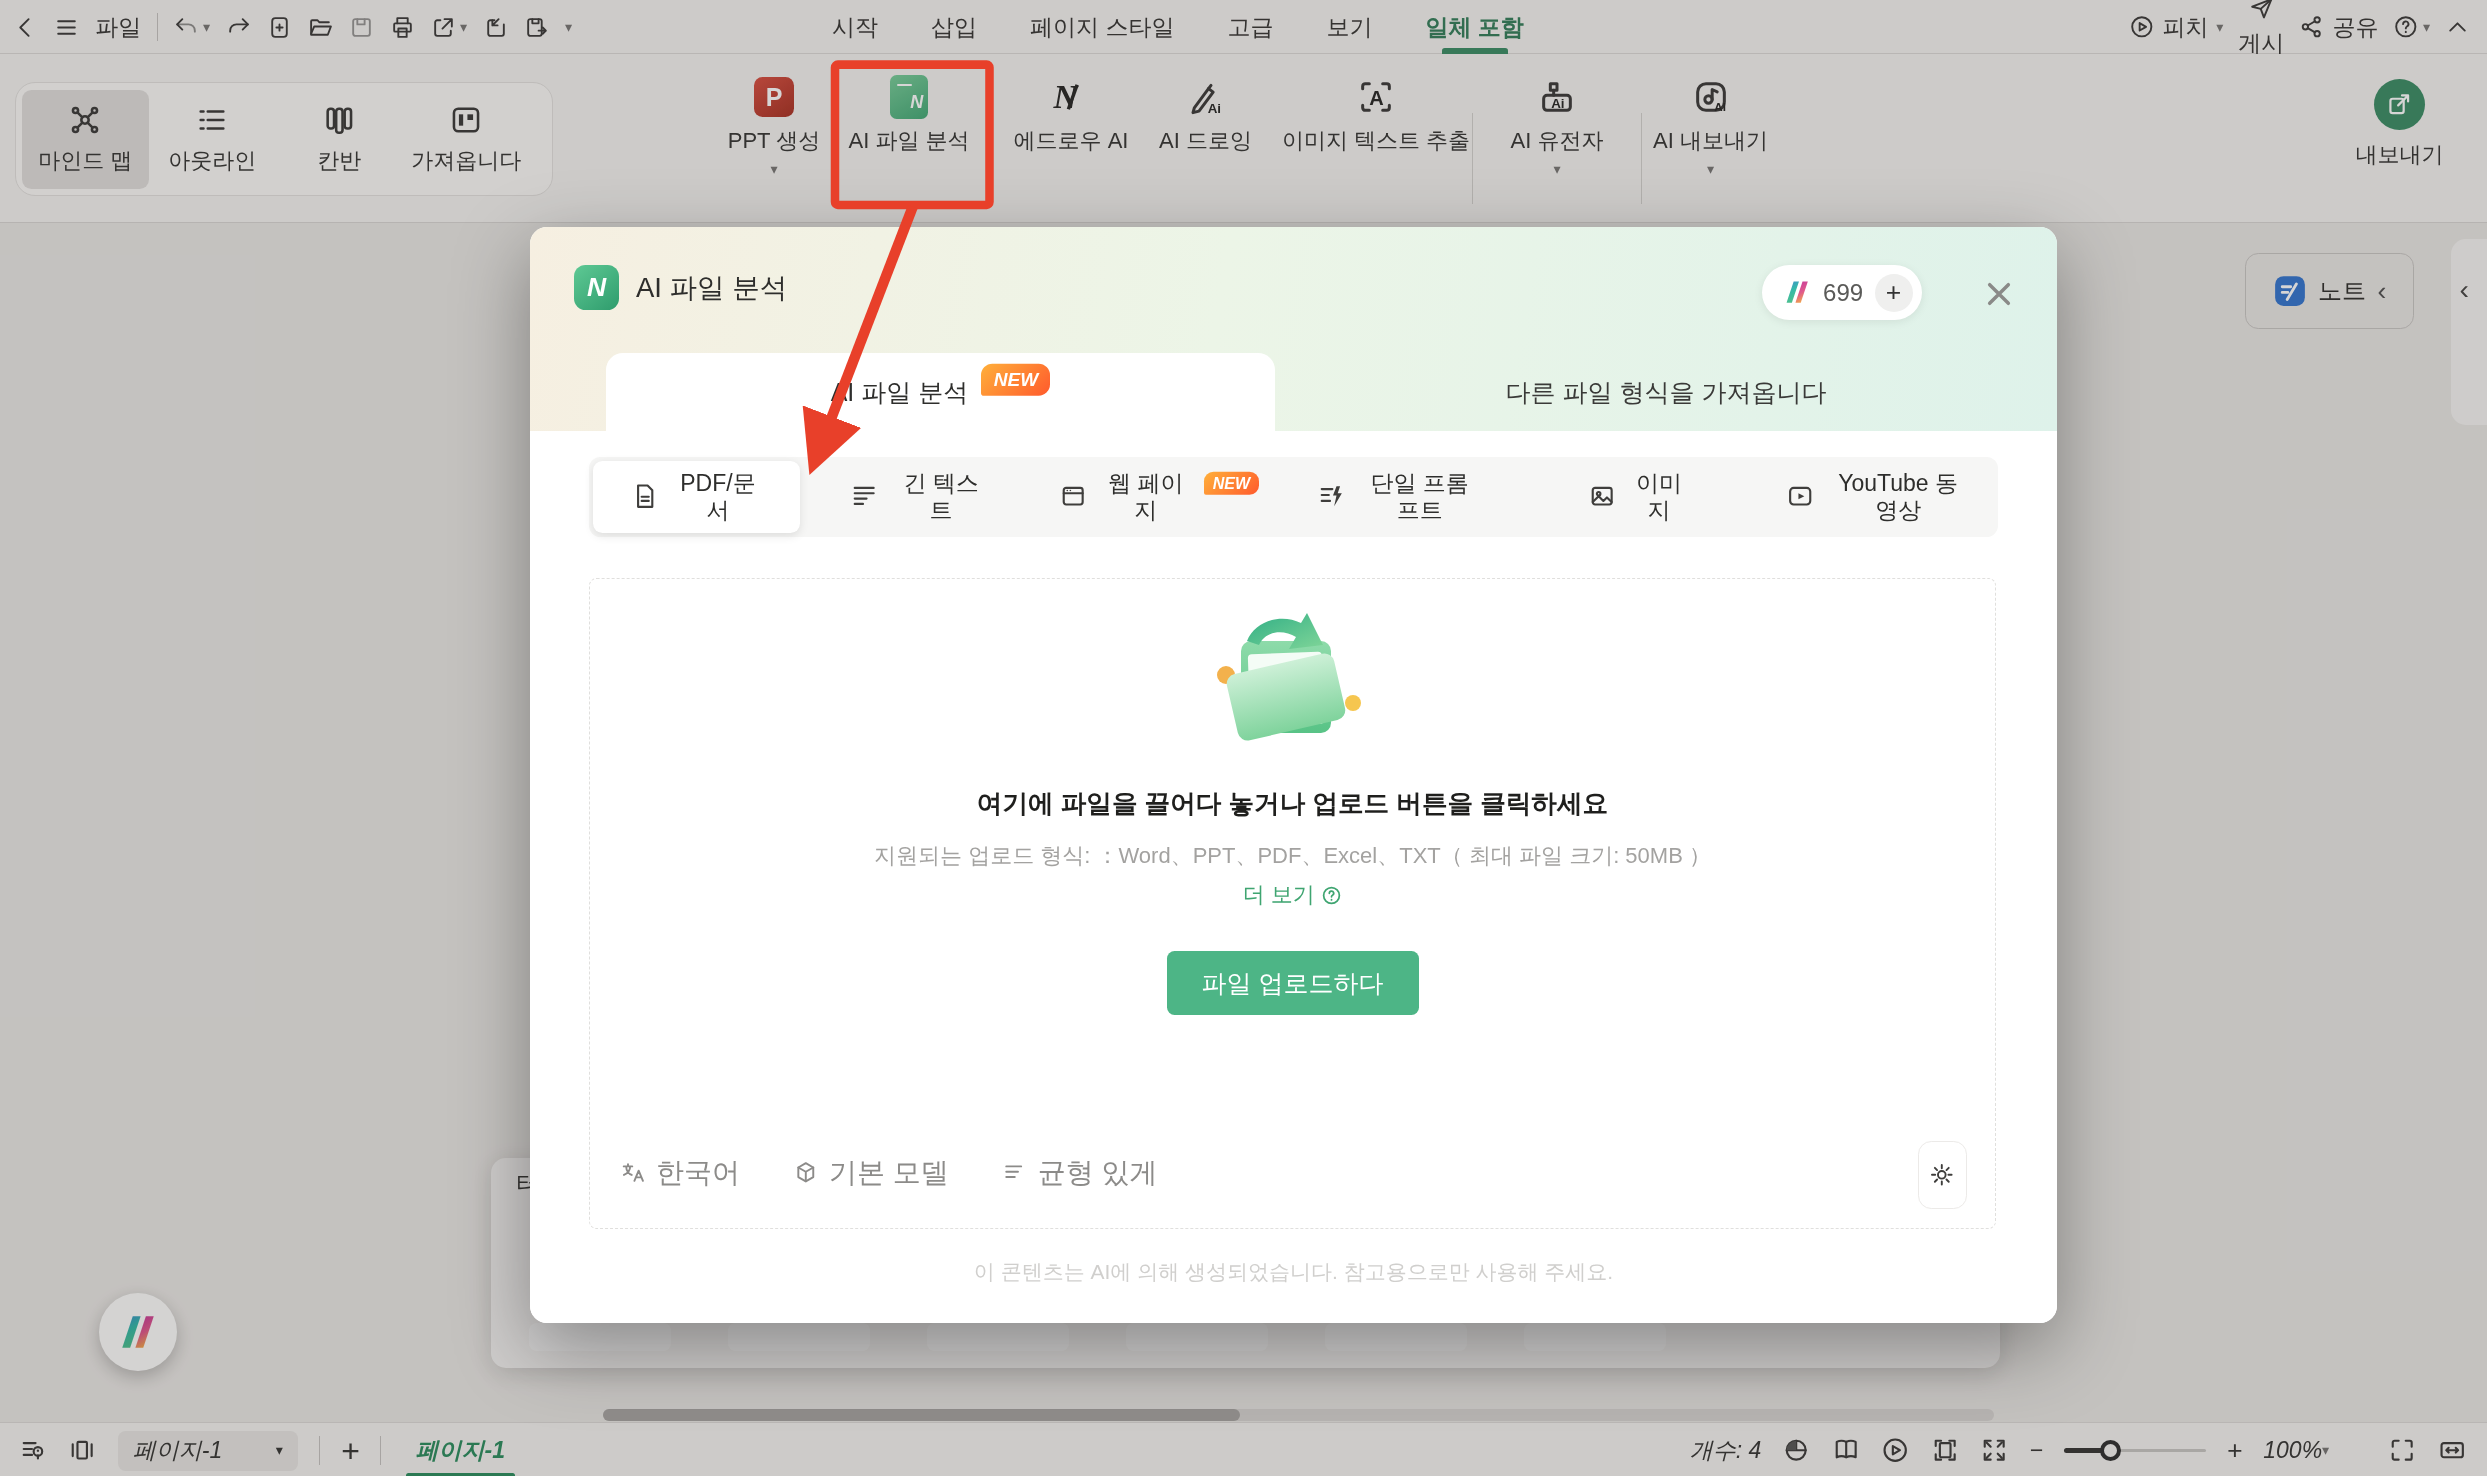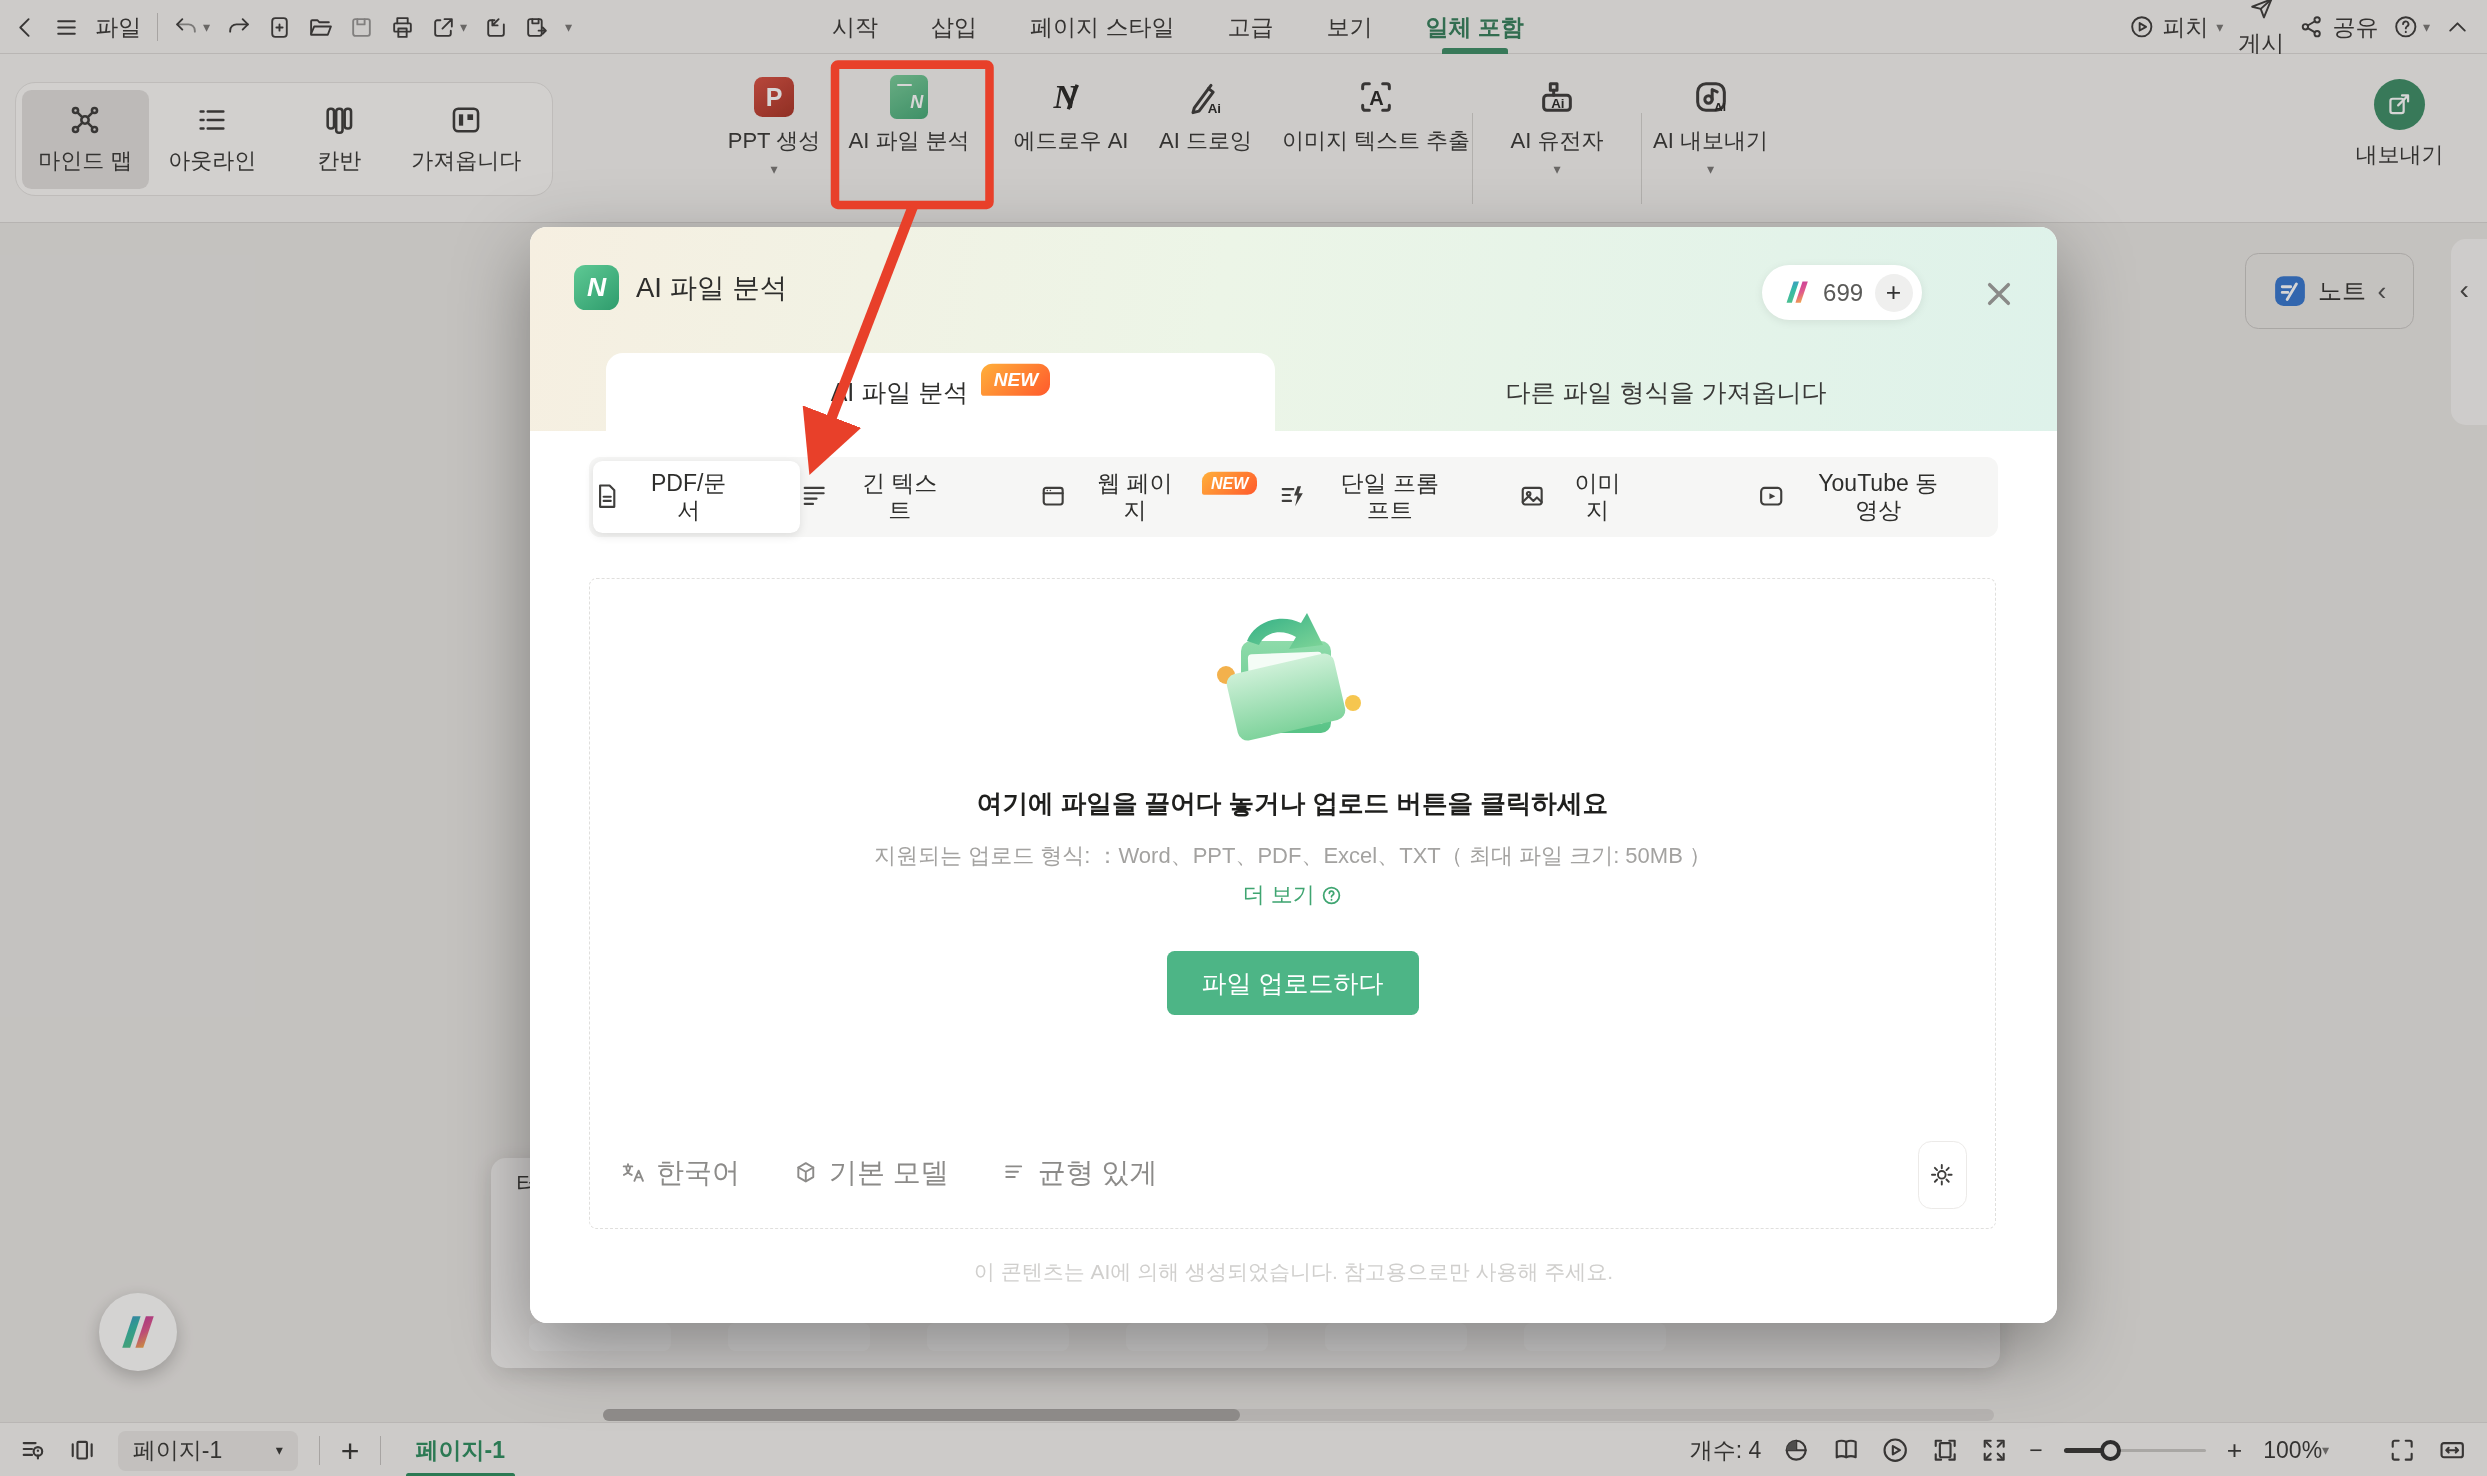--- a/index.html
+++ b/index.html
@@ -42,21 +42,21 @@
   .ghost{width:142px;height:28.4px;border-radius:7.6px;background:#fdfcfb;opacity:.8;}
   .canvas-scroll{position:absolute;left:603px;top:1409px;width:1391px;height:12.3px;border-radius:6.6px;background:#d8d6d3;}
   .canvas-scroll .thumb{position:absolute;left:0;top:0;width:637px;height:12.3px;border-radius:6.6px;background:#a9a7a4;}
   .note-btn{position:absolute;left:2245px;top:253px;width:169px;height:76px;border:1.9px solid #c9c7c4;border-radius:13.3px;display:flex;align-items:center;justify-content:center;gap:11.4px;}
   .note-btn .lab{font-size:24px;color:#33322f;}
   .note-btn .chev{font-size:26.5px;color:#555;}
   .right-sliver{position:absolute;right:0;top:239px;width:36px;height:186px;background:#f6f5f3;border-radius:15px 0 0 15px;}
   .right-sliver .chev{position:absolute;left:8.5px;top:34px;font-size:28.4px;color:#4a4948;}
   .float-n{position:absolute;left:99px;top:1293px;width:78px;height:78px;border-radius:50%;background:#fdfdfc;box-shadow:0 5.7px 17px rgba(0,0,0,.22);display:flex;align-items:center;justify-content:center;}
   
-  .statusbar{position:absolute;left:0;top:1422px;width:2487px;height:55px;background:#f4f3f1;border-top:0.9px solid #dcdad7;}
+  .statusbar{position:absolute;left:0;top:1422px;width:2487px;height:55px;background:#f4f3f1;border-top:0.9px solid #dcdad7;font-style:italic;}
   .sb-left{position:absolute;left:19px;top:0;height:55px;display:flex;align-items:center;gap:21px;}
   .sb-right{position:absolute;right:21px;top:0;height:55px;display:flex;align-items:center;gap:21px;}
   .page-select{width:180px;height:40px;background:#e8e6e3;border-radius:7.6px;display:flex;align-items:center;justify-content:space-between;padding:0 15px;}
   .page-select .lab{font-size:23px;color:#3a3a38;}
   .sb-plus{font-size:32px;color:#3a3a38;line-height:1;}
   .page-tab{position:relative;height:55px;display:flex;align-items:center;padding:0 13.3px;}
   .page-tab .lab{font-size:23px;color:#2f8f61;font-weight:bold;}
   .page-tab .tab-underline{position:absolute;left:3.8px;right:3.8px;bottom:0;height:4.7px;background:#2f8f61;border-radius:2.8px;}
   .sb-text{font-size:23px;color:#3a3a38;}
   .zoom-slider{position:relative;width:142px;height:23px;}
@@ -75,21 +75,21 @@
   .plus-circle{width:38px;height:38px;border-radius:50%;background:#efefee;display:flex;align-items:center;justify-content:center;font-size:26.5px;color:#333;}
   .dlg-close{position:absolute;right:42px;top:51px;width:32px;height:32px;}
   .tabs{position:absolute;left:0;right:0;bottom:0;height:78px;}
   .tab-active{position:absolute;left:76px;width:669px;height:78px;background:#fff;border-radius:17px 17px 0 0;display:flex;align-items:center;justify-content:center;gap:13.3px;}
   .tab-active .lab{font-size:25px;color:#2e2e2c;}
   .new-badge{padding:4.7px 12.3px;border-radius:11.4px 11.4px 11.4px 2.8px;background:linear-gradient(135deg,#ffb03a,#ff5a2c);color:#fff;font-style:italic;font-weight:bold;font-size:19px;transform:translateY(-12.3px);}
   .tab-inactive{position:absolute;left:745px;right:0;height:78px;display:flex;align-items:center;justify-content:center;}
   .tab-inactive .lab{font-size:25px;color:#3a3a38;}
   .dlg-body{position:absolute;left:0;right:0;top:204px;bottom:0;background:#fff;}
   .subtabs{position:absolute;left:59px;top:25.6px;width:1409px;height:80px;background:#f6f6f5;border-radius:11.4px;display:flex;align-items:center;padding:0 1.9px;}
-  .subtab{height:72px;display:flex;align-items:center;justify-content:flex-start;gap:24px;flex:1;}
+  .subtab{height:72px;display:flex;align-items:center;justify-content:center;gap:15px;flex:1;}
   .subtab.selected{flex:none;width:207px;background:#fff;border-radius:9.5px;box-shadow:0 2.8px 9.5px rgba(0,0,0,.10);margin-left:1.9px;}
   .subtab .lab{font-size:23px;color:#2e2e2c;line-height:1.15;text-align:center;}
   .w-pdf{max-width:87px;} .w-long{max-width:95px;} .w-web{max-width:87px;}
   .w-prompt{max-width:118px;} .w-img{max-width:55px;} .w-yt{max-width:138px;}
   .new-badge-sm{padding:2.8px 8.5px;border-radius:9.5px 9.5px 9.5px 1.9px;background:linear-gradient(135deg,#ffb03a,#ff5a2c);color:#fff;font-style:italic;font-weight:bold;font-size:16px;transform:translateY(-13.3px);}
   .dropzone{position:absolute;left:59px;top:147px;width:1407px;height:651px;border:1.9px dashed #e0dfdd;border-radius:7.6px;}
   .dz-folder{position:absolute;left:50%;top:26.5px;transform:translateX(-50%);}
   .dz-head{position:absolute;left:0;right:0;top:207px;text-align:center;font-size:25.6px;font-weight:bold;color:#1f1f1d;}
   .dz-formats{position:absolute;left:0;right:0;top:262px;text-align:center;font-size:22px;color:#a3a2a0;}
   .dz-more{position:absolute;left:0;right:0;top:301px;display:flex;align-items:center;justify-content:center;gap:6.6px;color:#3fa571;font-size:22px;}

